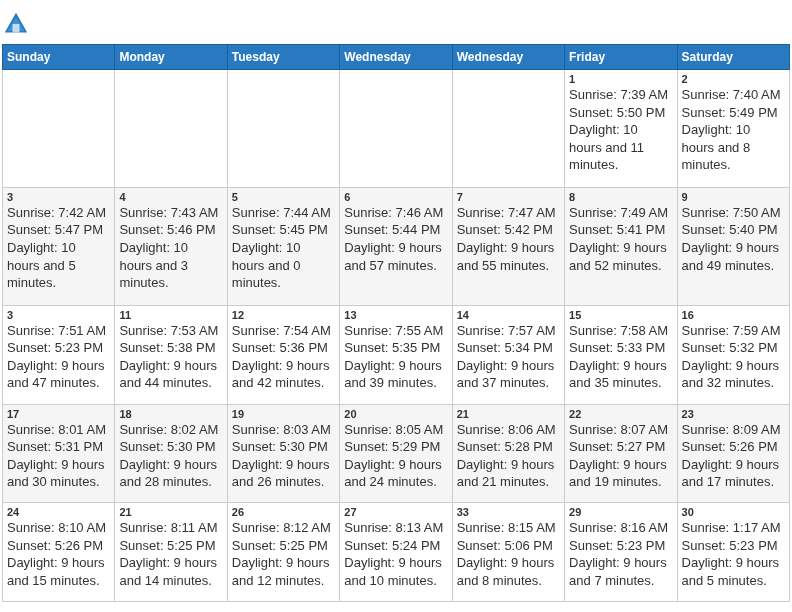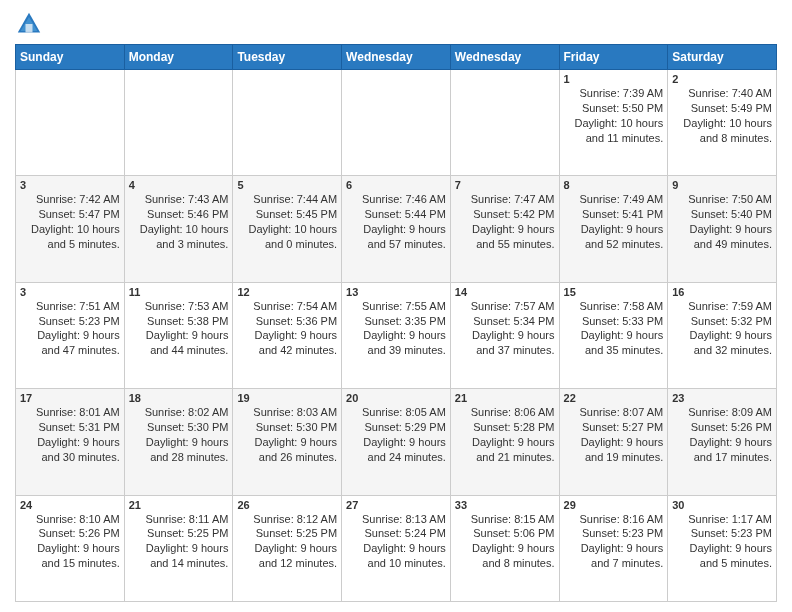--- a/index.html
+++ b/index.html
@@ -6,21 +6,21 @@
     body {
       font-family: Arial, sans-serif;
       background: #fff;
       width: 792px;
       height: 612px;
       overflow: hidden;
     }
     .page {
       width: 792px;
       height: 612px;
-      padding: 10px 15px;
+      padding: 10px 2px;
       display: flex;
       flex-direction: column;
     }
     .header {
       display: flex;
       justify-content: space-between;
       align-items: flex-start;
       margin-bottom: 6px;
     }
     .logo {
@@ -87,24 +87,23 @@
     .calendar tr:nth-child(even) td {
       background: #f5f5f5;
     }
     .day-num {
       font-weight: bold;
       font-size: 11px;
       display: block;
       margin-bottom: 1px;
     }
     .day-info {
-      font-size: 11px;
+      font-size: 13px;
       line-height: 1.35;
       color: #333;
-      text-align: right;
     }
     .empty-cell {
       background: #fff !important;
     }
   </style>
 </head>
 <body>
 
 <div class="page">
   <div class="header">
@@ -216,21 +215,21 @@
           </td>
           <td>
             <span class="day-num">12</span>
             <div class="day-info">Sunrise: 7:54 AM
 Sunset: 5:36 PM
 Daylight: 9 hours and 42 minutes.</div>
           </td>
           <td>
             <span class="day-num">13</span>
             <div class="day-info">Sunrise: 7:55 AM
-Sunset: 3:35 PM
+Sunset: 5:35 PM
 Daylight: 9 hours and 39 minutes.</div>
           </td>
           <td>
             <span class="day-num">14</span>
             <div class="day-info">Sunrise: 7:57 AM
 Sunset: 5:34 PM
 Daylight: 9 hours and 37 minutes.</div>
           </td>
           <td>
             <span class="day-num">15</span>

